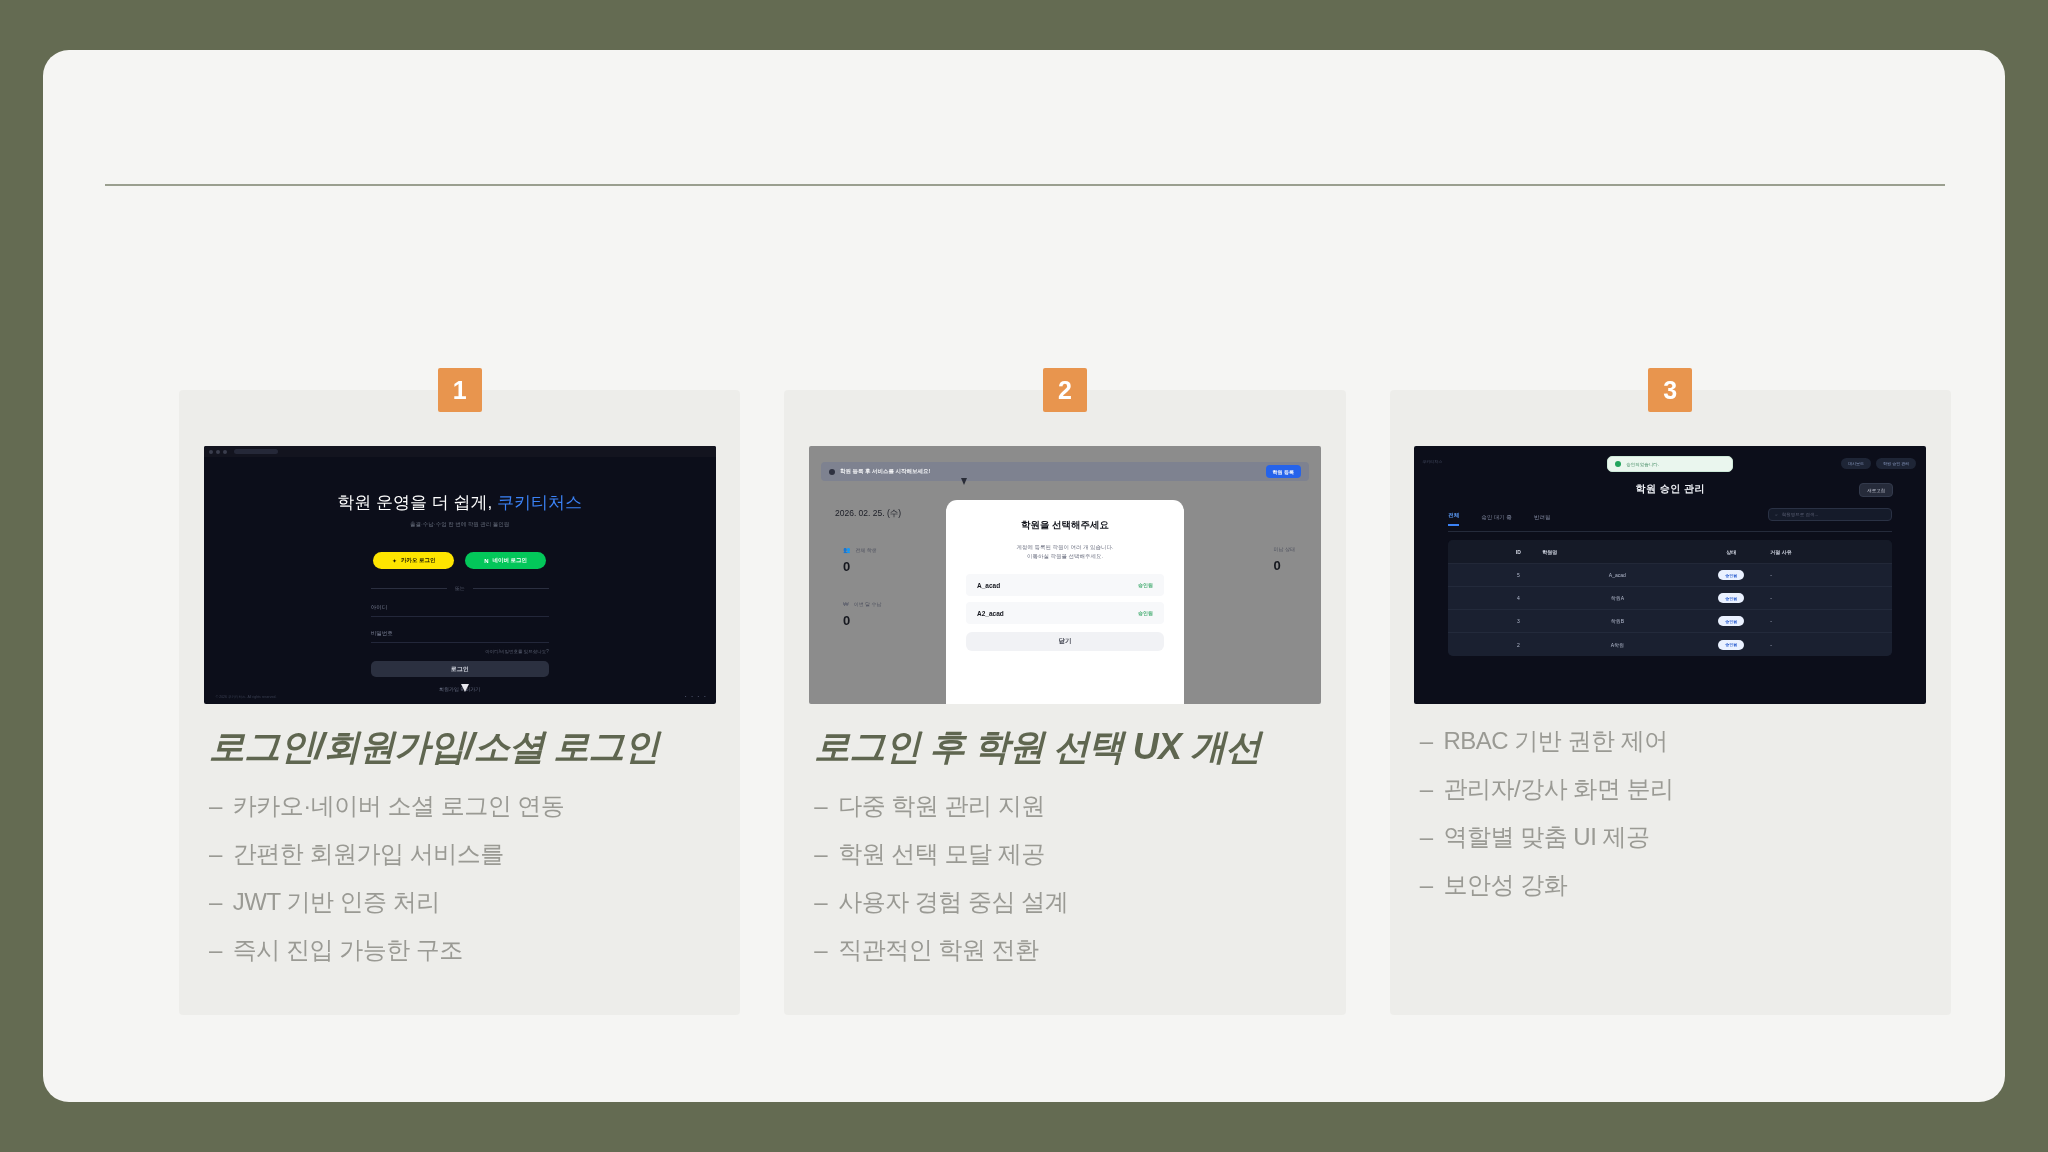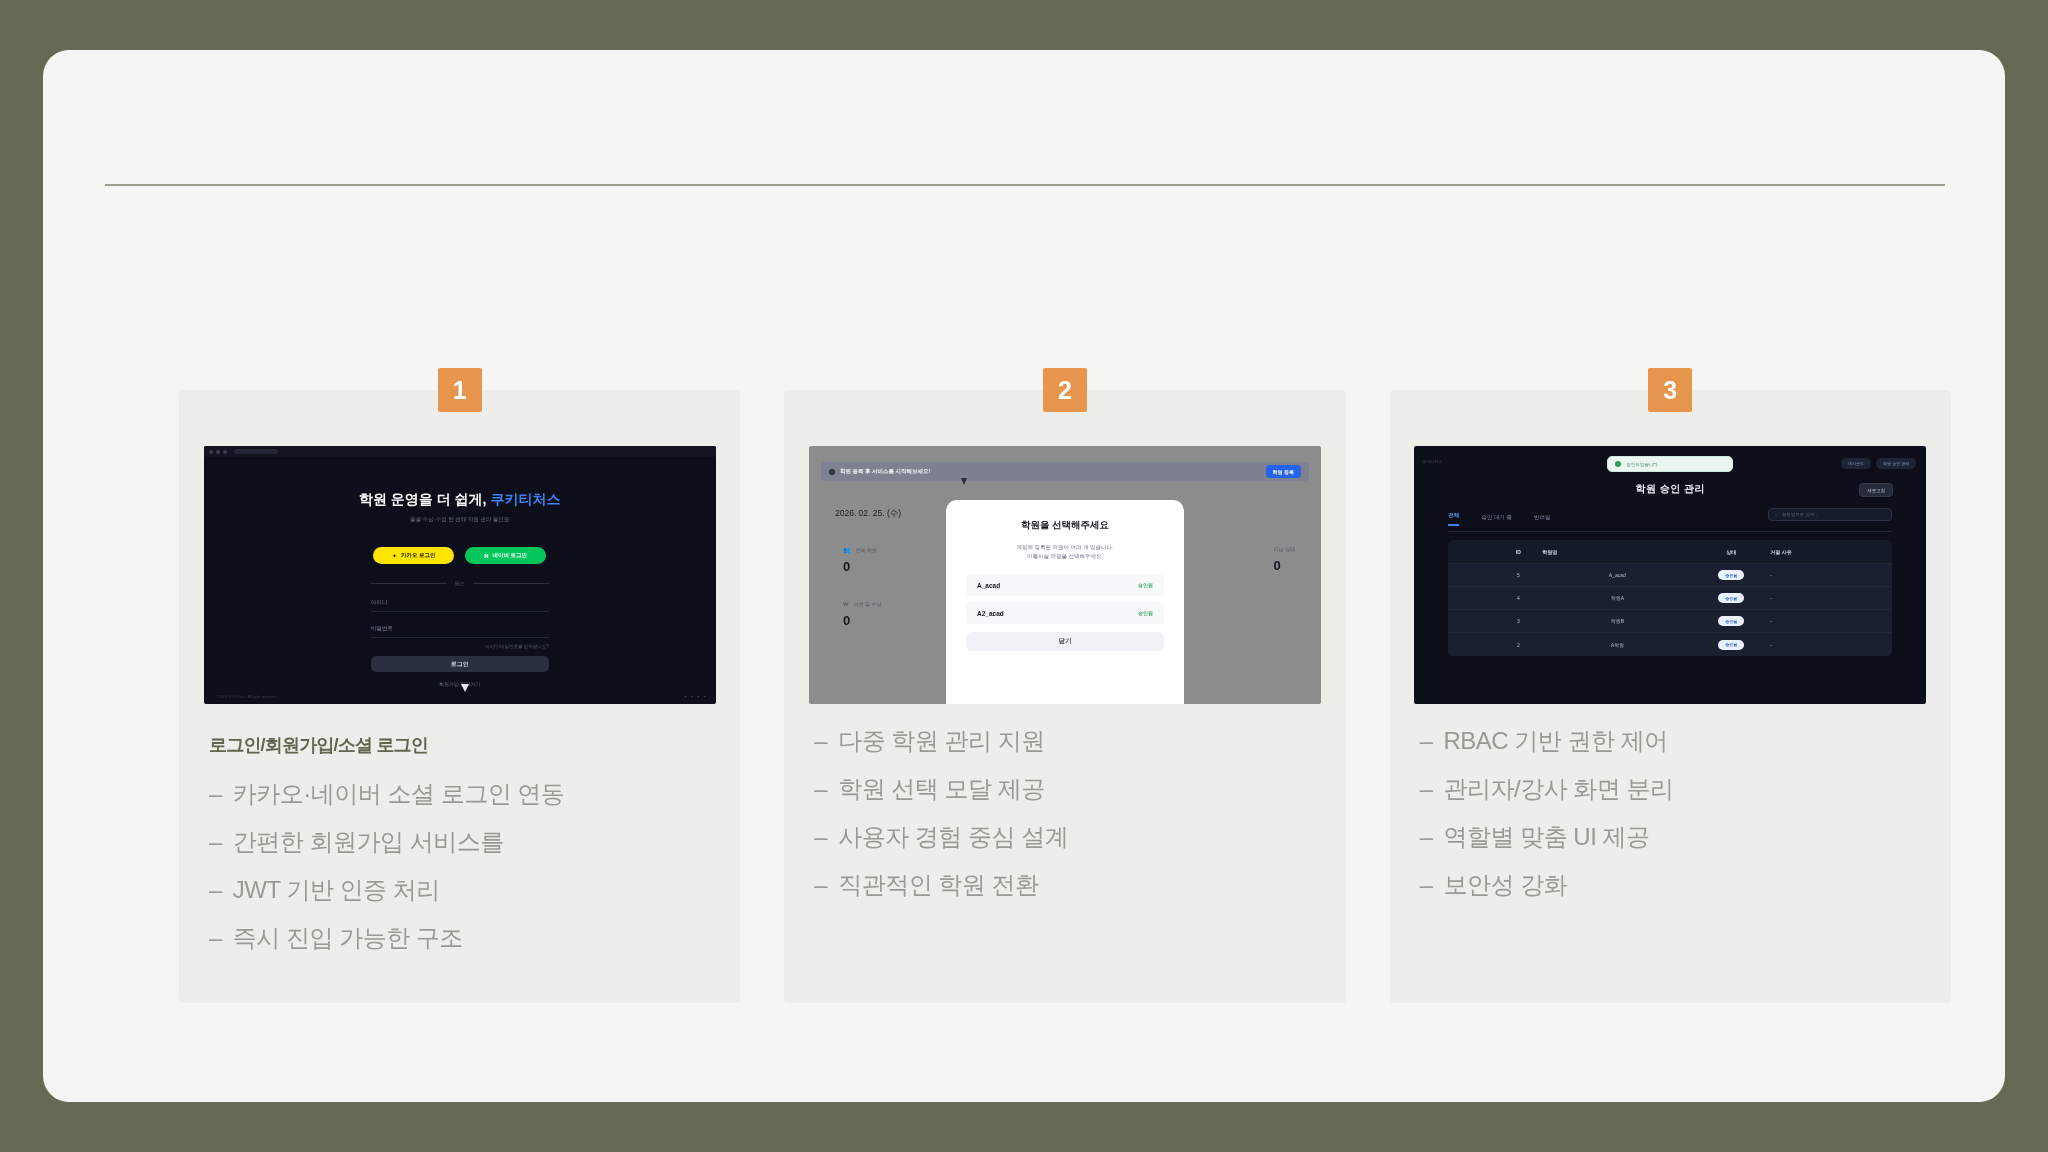--- a/index.html
+++ b/index.html
@@ -121,22 +121,22 @@
   
   .login-body {
     position: absolute;
     left: 0; top: 11px; right: 0; bottom: 0;
     display: flex;
     flex-direction: column;
     align-items: center;
     padding-top: 34px;
   }
   .login-h1 {
-    font-size: 14px;
-    font-weight: 700;
+    font-size: 17px;
+    font-weight: 400;
     color: #FFFFFF;
     white-space: nowrap;
   }
   .login-h1 .brand { color: #3B82F6; }
   .login-sub {
     margin-top: 7px;
     font-size: 5.5px;
     color: #6B7280;
     white-space: nowrap;
   }
@@ -467,26 +467,27 @@
     background: #EAF1FF;
     color: #2C5FD0;
     font-size: 4px;
     font-weight: 700;
     padding: 2.5px 7px;
     border-radius: 7px;
   }
 
   
   .card-title {
-    margin: 30px 6px 0;
-    font-size: 18px;
+    margin: 20px 6px 0;
+    font-size: 36px;
     font-weight: 800;
     letter-spacing: -0.8px;
     color: #5F6650;
     line-height: 1.25;
+    font-style: italic;
   }
   .card-list {
     margin: 20px 6px 0;
     list-style: none;
   }
   .card-list li {
     display: flex;
     gap: 11px;
     font-size: 24px;
     line-height: 1.42;
@@ -630,20 +631,21 @@
               <span class="modal-item-name">A2_acad</span>
               <span class="modal-item-state">승인됨</span>
             </div>
           </div>
           <div class="modal-close">닫기</div>
         </div>
 
         <div class="modal-cursor"></div>
       </div>
 
+      <h2 class="card-title">로그인 후 학원 선택 UX 개선</h2>
       <ul class="card-list">
         <li>
             <span class="dash">–</span>
             <span>다중 학원 관리 지원</span>
           </li>
         <li>
             <span class="dash">–</span>
             <span>학원 선택 모달 제공</span>
           </li>
         <li>

